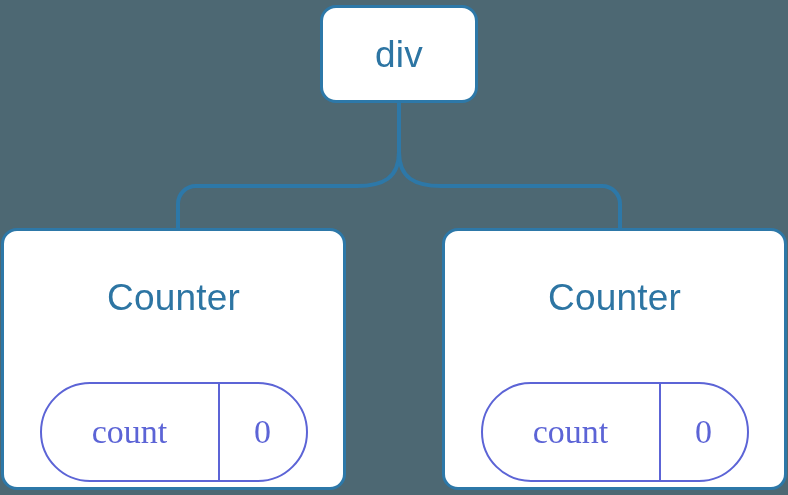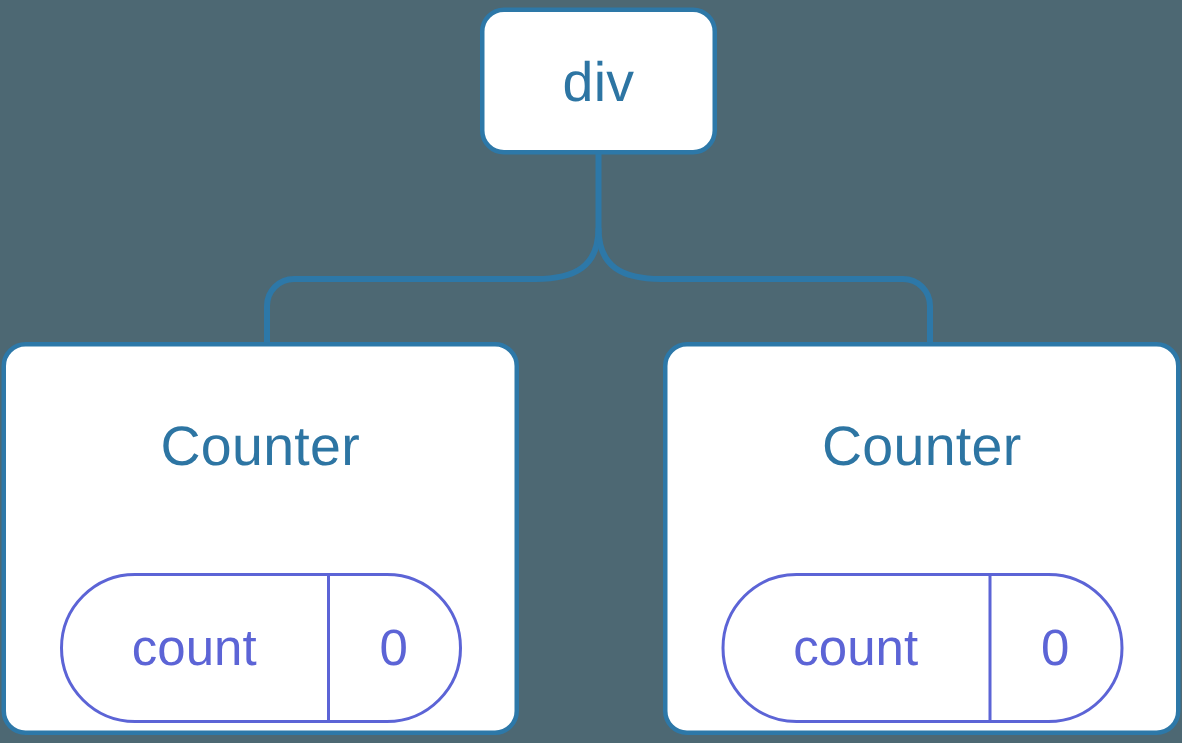--- a/index.html
+++ b/index.html
@@ -71,20 +71,21 @@
   .state-pill {
     margin-top: 30px;
     height: 100px;
     width: 268px;
     border: 2px solid #5c64d6;
     border-radius: 50px;
     box-sizing: border-box;
     display: flex;
     align-items: stretch;
     background: transparent;
+    font-family: Liberation Serif, serif;
   }
   .state-key,
   .state-val {
     display: flex;
     align-items: center;
     justify-content: center;
     color: #5c64d6;
     font-size: 34px;
     line-height: 1;
     white-space: nowrap;

